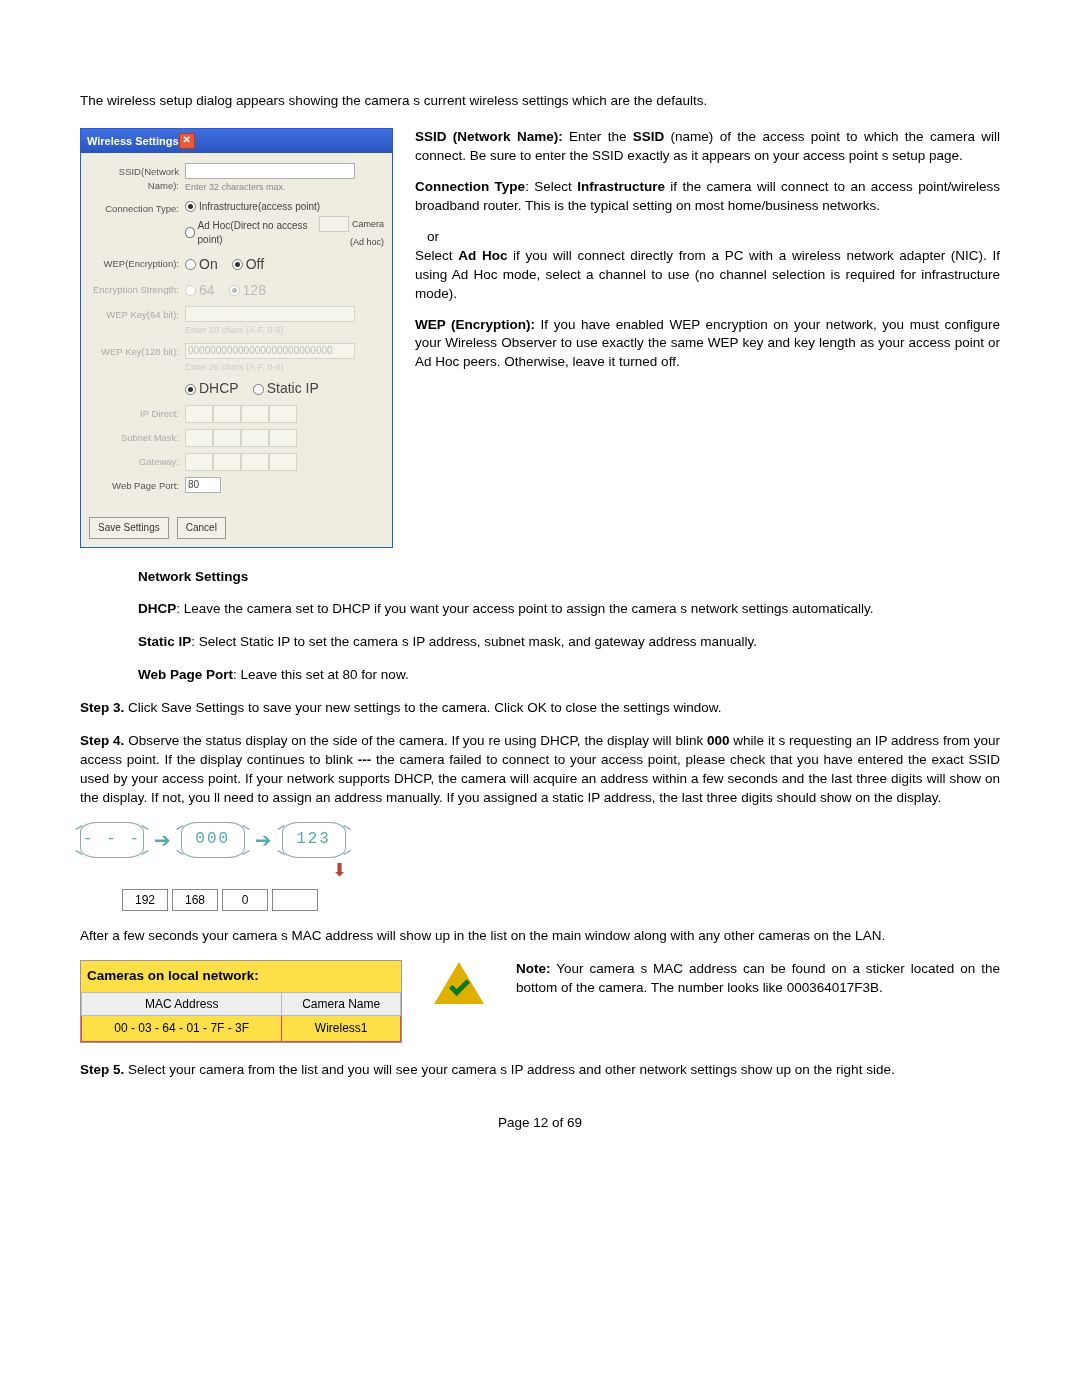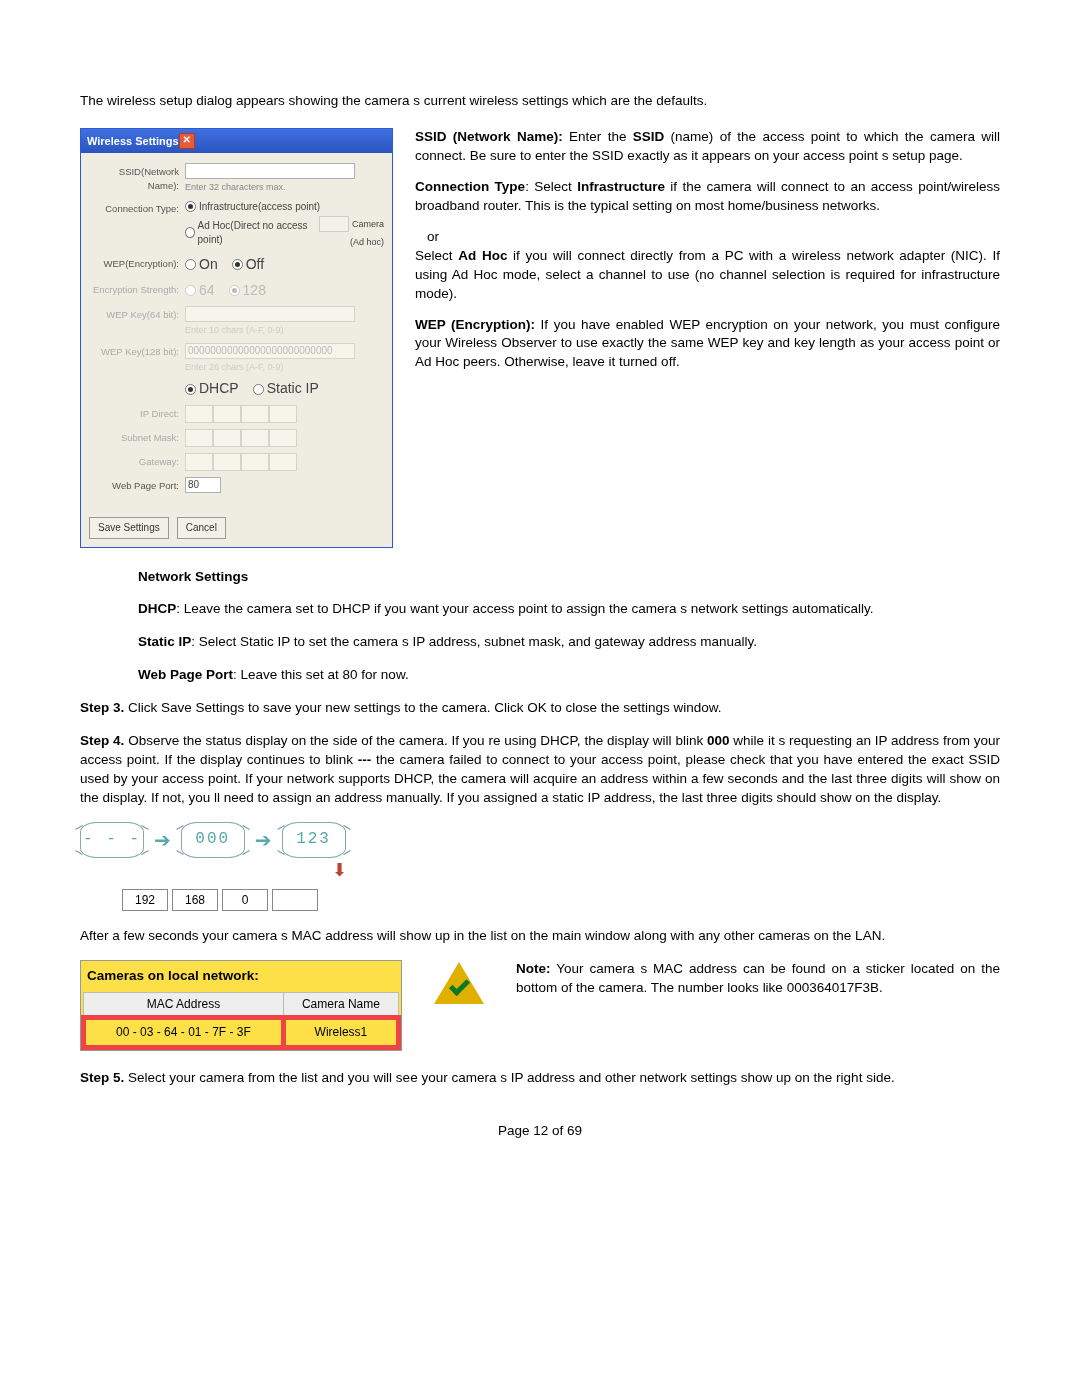--- a/index.html
+++ b/index.html
@@ -87,21 +87,21 @@
   .arrow{color:#5aa;font-size:20px;}
   .down-arr{color:#b43; font-size:18px;}
   .ip-boxes{display:flex;gap:4px;margin-top:6px;margin-left:42px;}
   .ipb{width:44px;height:20px;border:1px solid #888;text-align:center;font-size:12px;line-height:20px;font-family:Arial;}
   
   .cam-row{display:flex;gap:30px;align-items:flex-start;margin:12px 0 18px 0;}
   .cam-table{border:1px solid #999;width:320px;font-size:12.5px;background:#fde047;}
   .cam-title{font-weight:bold;font-size:13.5px;padding:6px 6px;}
   .cam-tbl{width:100%;border-collapse:collapse;}
   .cam-tbl th{border:1px solid #bbb;background:#eee;font-weight:normal;padding:3px;font-size:12px;}
-  .cam-tbl td{border:5px solid #ef4444;padding:4px;font-size:12px;text-align:center;}
+  .cam-tbl td{border:1px solid #ef4444;padding:4px;font-size:12px;text-align:center;}
   .warn-icon{width:54px;height:46px;display:flex;align-items:center;justify-content:center;}
   .warn-tri{width:0;height:0;border-left:25px solid transparent;border-right:25px solid transparent;border-bottom:42px solid #e0b000;position:relative;}
   .warn-check{position:absolute;top:14px;left:-11px;width:22px;height:22px;}
   .warn-check::before{content:"";position:absolute;width:6px;height:14px;border-right:5px solid #0a7a20;border-bottom:5px solid #0a7a20;transform:rotate(45deg);left:6px;top:0;}
   .note-col{flex:1;text-align:justify;font-size:13.5px;}
 </style>
 </head>
 <body>
 
 <p class="intro">The wireless setup dialog appears showing the camera s current wireless settings which are the defaults.</p>

